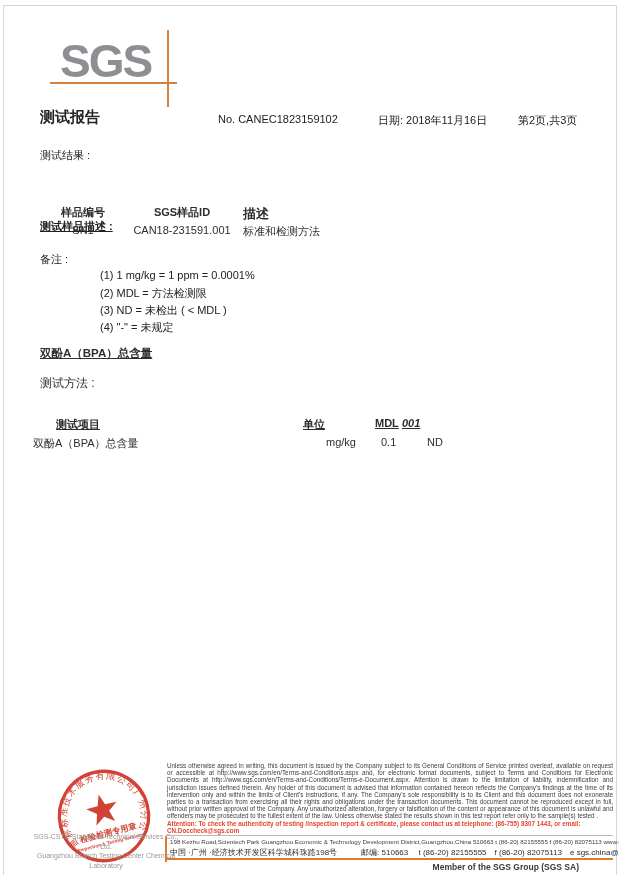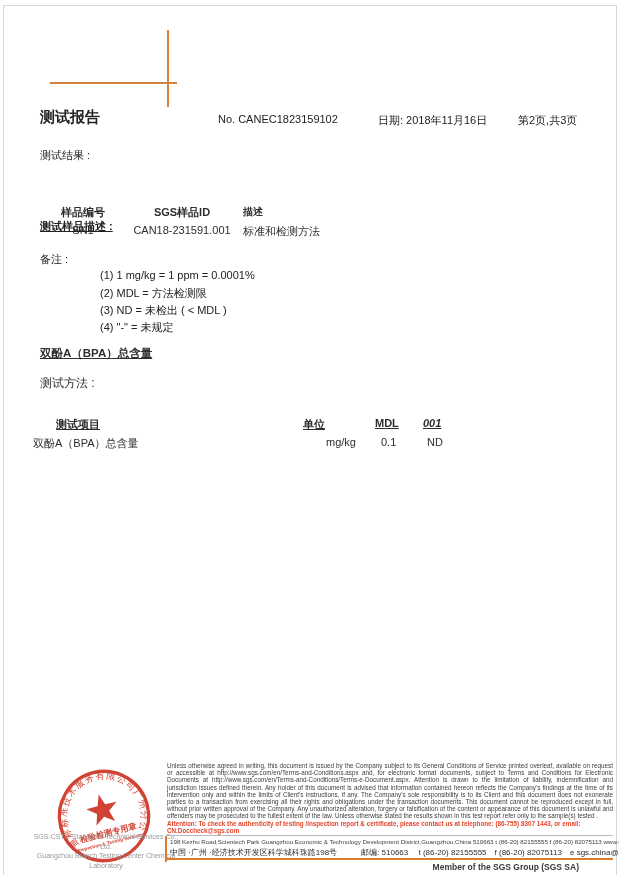--- a/index.html
+++ b/index.html
@@ -20,21 +20,21 @@
   .page-info { position:absolute; left:518px; top:113px; font-size:11px; color:#222; }
 
   .sec-label { position:absolute; font-size:11px; color:#222; }
   .u { text-decoration:underline;margin-top:37px; }
   .b { font-weight:bold; }
   .i { font-style:italic; }
 
   
   .st-h1 { position:absolute; left:55px; top:205px; width:56px; text-align:center; font-size:11px; font-weight:bold;font-family:Liberation Mono, monospace; }
   .st-h2 { position:absolute; left:128px; top:205px; width:108px; text-align:center; font-size:11px; font-weight:bold; }
-  .st-h3 { position:absolute; left:243px; top:205px; font-size:10px; font-weight:bold; }
+  .st-h3 { position:absolute; left:243px; top:205px; font-size:13px; font-weight:bold; }
   .st-c1 { position:absolute; left:55px; top:224px; width:56px; text-align:center; font-size:11px; }
   .st-c2 { position:absolute; left:128px; top:224px; width:108px; text-align:center; font-size:11px; }
   .st-c3 { position:absolute; left:243px; top:224px; font-size:11px; }
 
   .note-item { position:absolute; left:100px; font-size:11px; color:#222; }
 
   .bpa-heading { position:absolute; left:40px; top:346px; font-size:11.5px; font-weight:bold; text-decoration:underline; }
   .method-label { position:absolute; left:40px; top:375px; font-size:12px; }
   .method-text { position:absolute; left:115px; top:373px; width:478px; font-size:11.5px; line-height:20px; text-align:justify; }
 
@@ -53,20 +53,21 @@
   .footer-vtick { position:absolute; left:165px; top:836px; width:2px; height:26px; background:#dd7b2d; }
   .footer-rule { position:absolute; left:165px; top:858px; width:448px; height:2px; background:#dd7b2d; }
   .member { position:absolute; right:40px; top:862px; font-size:8.5px; color:#3a3a3a;font-weight:bold; }
 </style>
 </head>
 <body>
 
 <div class="page">
   <div class="frame"></div>
 
+  <div class="logo-text">SGS</div>
   <div class="logo-hline"></div>
   <div class="logo-vline"></div>
 
   <div class="doc-title">测试报告</div>
   <div class="report-no">No. CANEC1823159102</div>
   <div class="report-date">日期: 2018年11月16日</div>
   <div class="page-info">第2页,共3页</div>
 
   <div class="sec-label" style="left:40px; top:148px;">测试结果 :</div>
   <div class="sec-label b u" style="left:40px; top:182px;">测试样品描述 :</div>
@@ -83,21 +84,21 @@
   <div class="note-item" style="top:286px;">(2) MDL = 方法检测限</div>
   <div class="note-item" style="top:303px;">(3) ND = 未检出 ( &lt; MDL )</div>
   <div class="note-item" style="top:320px;">(4) "-" = 未规定</div>
 
   <div class="bpa-heading">双酚A（BPA）总含量</div>
   <div class="method-label">测试方法 :</div>
 
   <div class="rt-h" style="left:56px;">测试项目</div>
   <div class="rt-h" style="left:303px;">单位</div>
   <div class="rt-h" style="left:375px;">MDL</div>
-  <div class="rt-h i" style="left:423px;">001</div>
+  <div class="rt-h i" style="left:402px;">001</div>
   <div class="rt-c" style="left:33px;">双酚A（BPA）总含量</div>
   <div class="rt-c" style="left:326px;">mg/kg</div>
   <div class="rt-c" style="left:381px;">0.1</div>
   <div class="rt-c" style="left:427px;">ND</div>
 
   <svg class="stamp" viewBox="0 0 100 100">
     <circle cx="50" cy="50" r="46.5" fill="none" stroke="#cf392b" stroke-width="3.4"></circle>
     <defs>
       <path id="arcPath" d="M 18 72.4 A 39 39 0 1 1 82 72.4" fill="none"></path>
     </defs>

